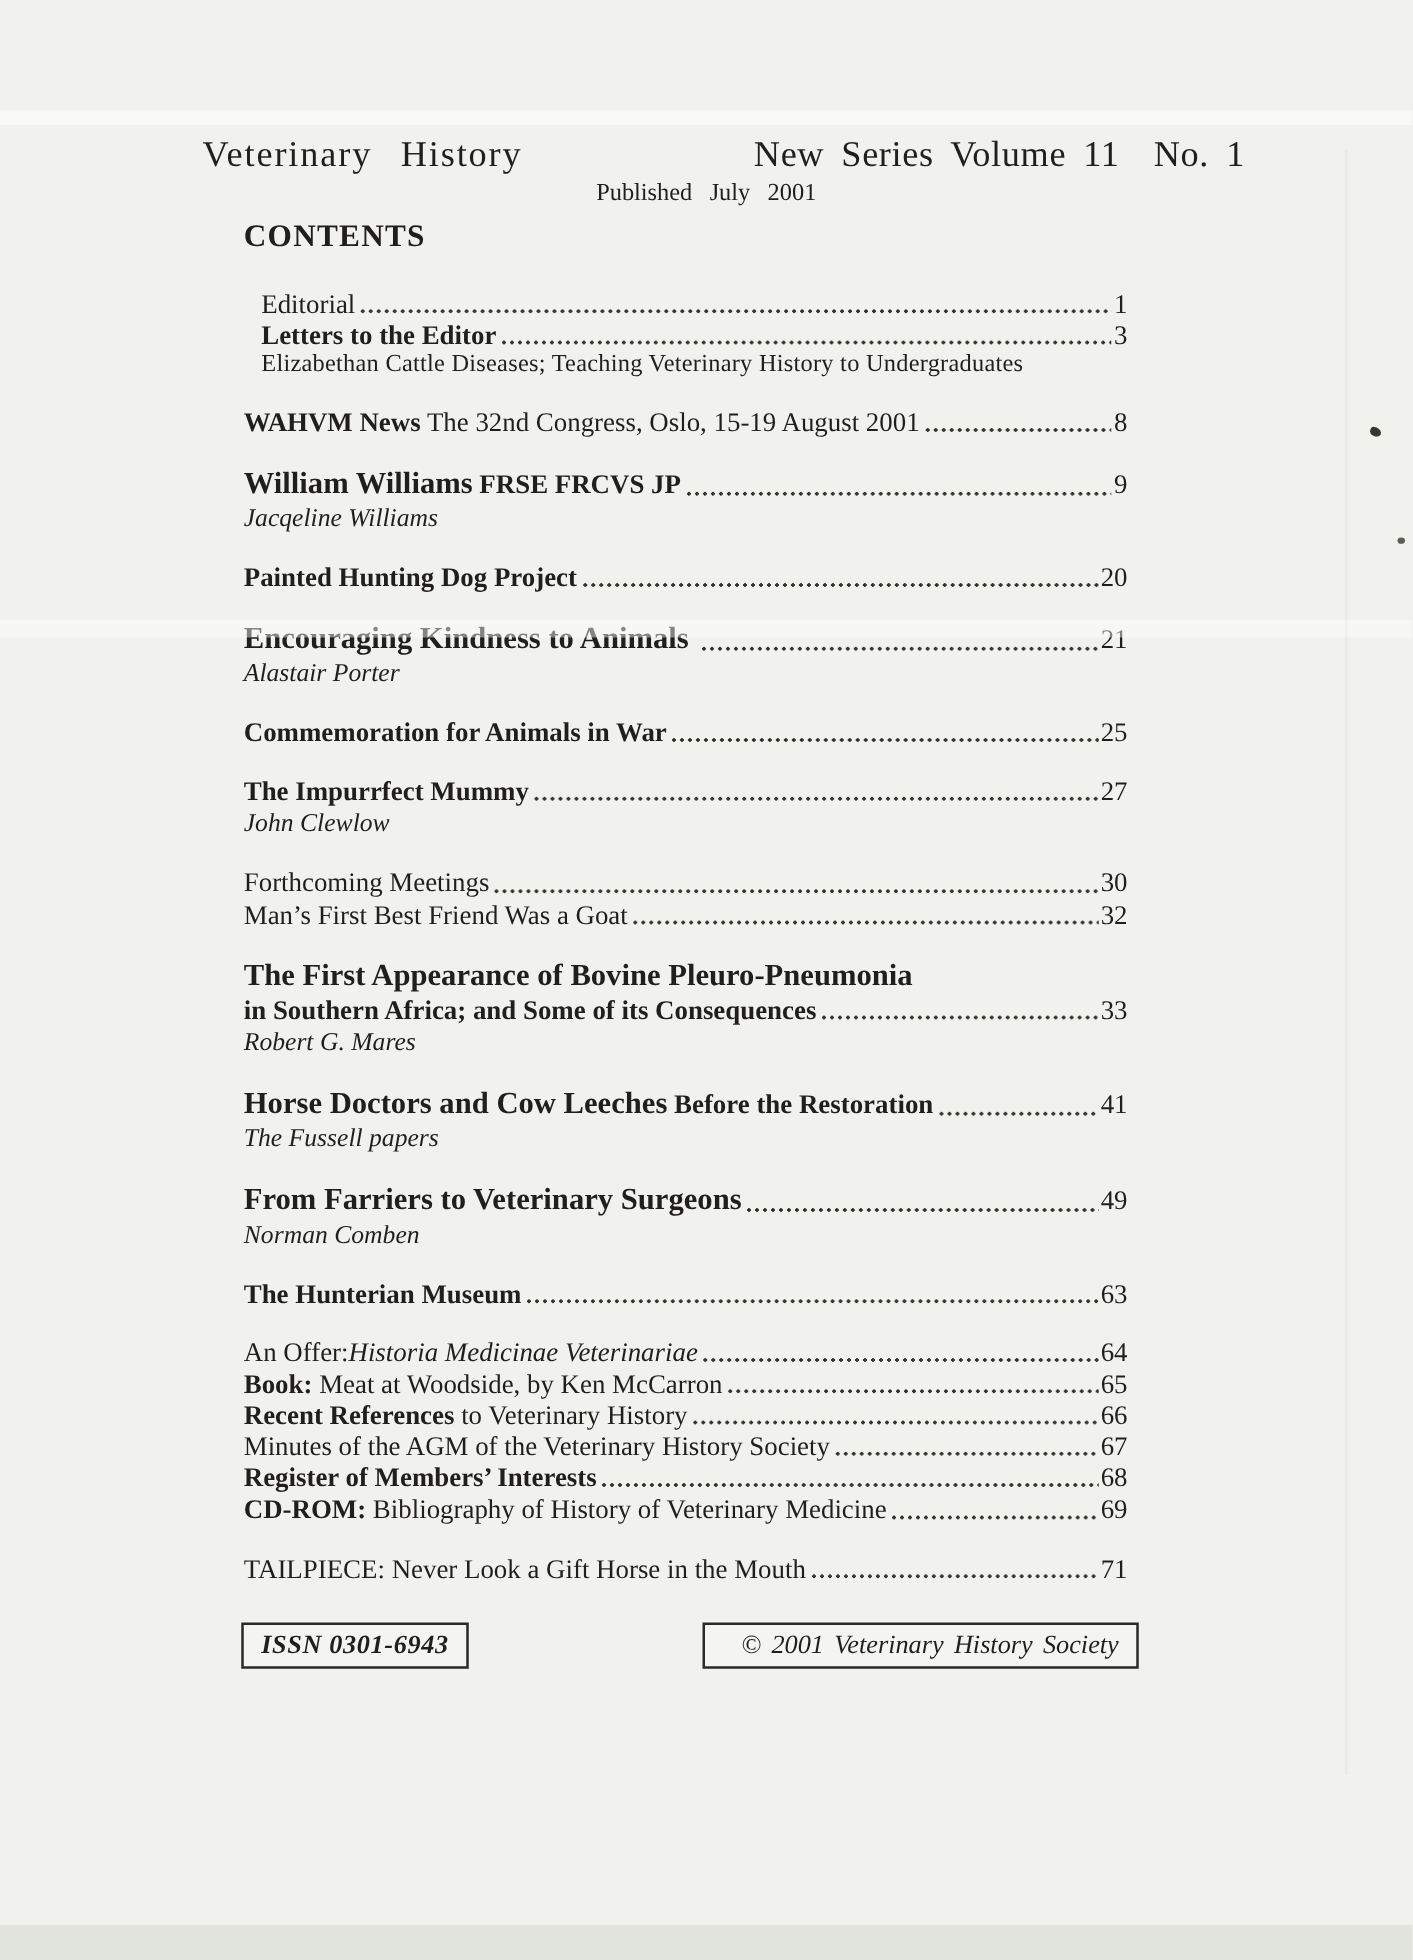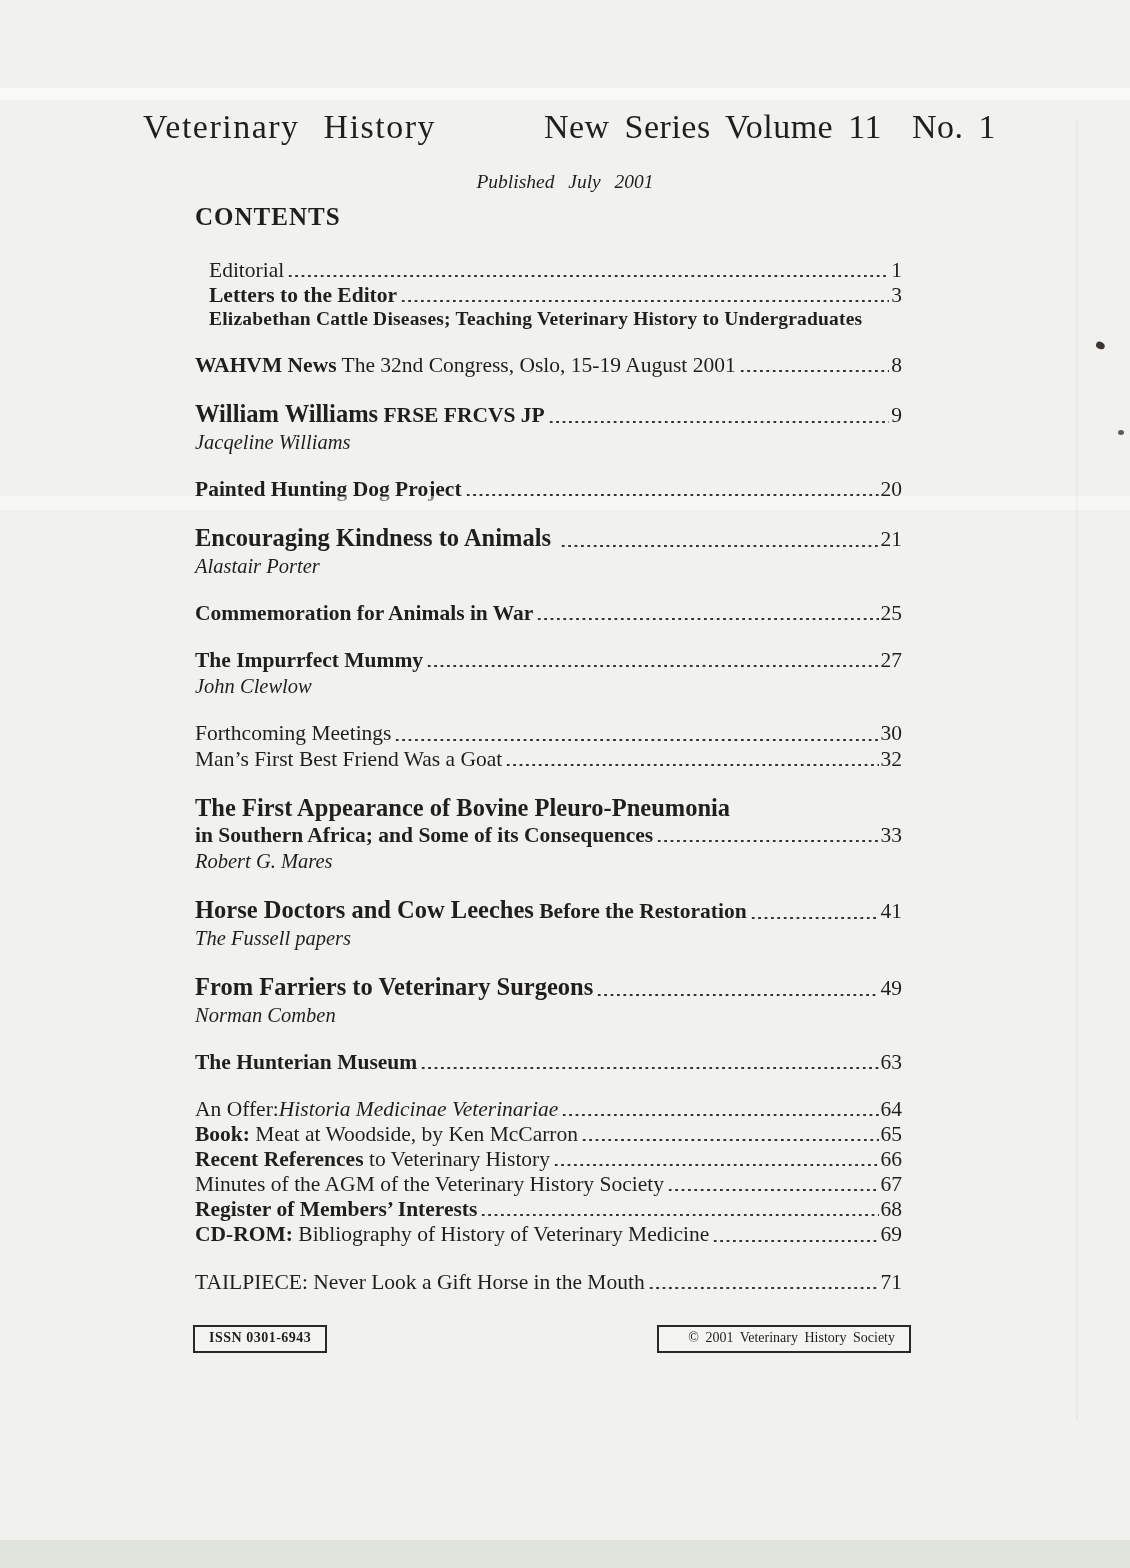--- a/index.html
+++ b/index.html
@@ -28,29 +28,29 @@
   .speck { position: absolute; background: #3a352e; border-radius: 50%; pointer-events: none; }
   .speck-1 { left: 1096px; top: 342px; width: 9px; height: 7px; transform: rotate(20deg); border-radius: 40% 60% 50% 50%; }
   .speck-2 { left: 1118px; top: 430px; width: 6px; height: 5px; opacity: .8; }
   .fold-line { position: absolute; left: 1076px; top: 120px; width: 2px; height: 1300px; background: rgba(0,0,0,0.03); pointer-events: none; }
 
   .header-row {
     display: flex;
     justify-content: space-between;
     align-items: baseline;
     padding: 108px 134px 0 143px;
-    font-size: 34px;
+    font-size: 29px;
     letter-spacing: 0.5px;
+    margin-left: 19px;
   }
   .header-left  { word-spacing: 14px; letter-spacing: 1.5px; }
   .header-right { word-spacing: 6px; }
   .published {
-    margin-top: 25px;
+    margin-top: 3px;
     text-align: center;
-    font-style: italic;
     font-size: 19.5px;
     word-spacing: 9px;
   }
   .contents-title {
     margin: 10px 0 0 195px;
     font-size: 25px;
     font-weight: 700;
     letter-spacing: 1px;
   }
 
@@ -58,21 +58,21 @@
   .block { margin-top: 22px; }
   .block:first-child { margin-top: 0; margin-left: 14px; }
   .row {
     display: flex;
     align-items: baseline;
     font-size: 21.5px;
     line-height: 1.17;
   }
   .row.indent { padding-left: 88px; }
   .row.author { font-style: italic; font-size: 20.5px; margin-top: 2px; text-align: center; }
-  .row.subnote { font-size: 19.5px; letter-spacing: 0.2px; font-weight: bold; }
+  .row.subnote { font-size: 19.5px; letter-spacing: 0.2px; }
   .seg-b { font-weight: 700; }
   .seg-i { font-style: italic; }
   .seg-L { font-weight: 700; font-size: 24.5px; line-height: 1.18; }
   .t { white-space: pre-wrap; }
   .dots {
     flex: 1 1 auto;
     height: 6px;
     align-self: flex-end;
     margin: 0 2px 4px 3px;
     background-image: radial-gradient(circle, #34332e 1.35px, rgba(0,0,0,0) 1.5px);
@@ -85,22 +85,23 @@
 
   .footer-row {
     display: flex;
     justify-content: space-between;
     align-items: flex-start;
     margin: 30px 219px 0 193px;
   }
   .stamp-box {
     border: 2.5px solid #2a2925;
     padding: 3px 14px 5px 14px;
-    font-size: 14px;
+    font-size: 21px;
     background: rgba(255,255,255,0.25);
+    font-style: italic;
   }
   .issn-box { font-weight: 700; letter-spacing: 0.5px; }
   .copyright-box { font-weight: 400; word-spacing: 3px; padding-left: 29px; }
 </style>
 </head>
 <body>
 
 <div class="page">
 
   <div class="scan-band band-1"></div>

